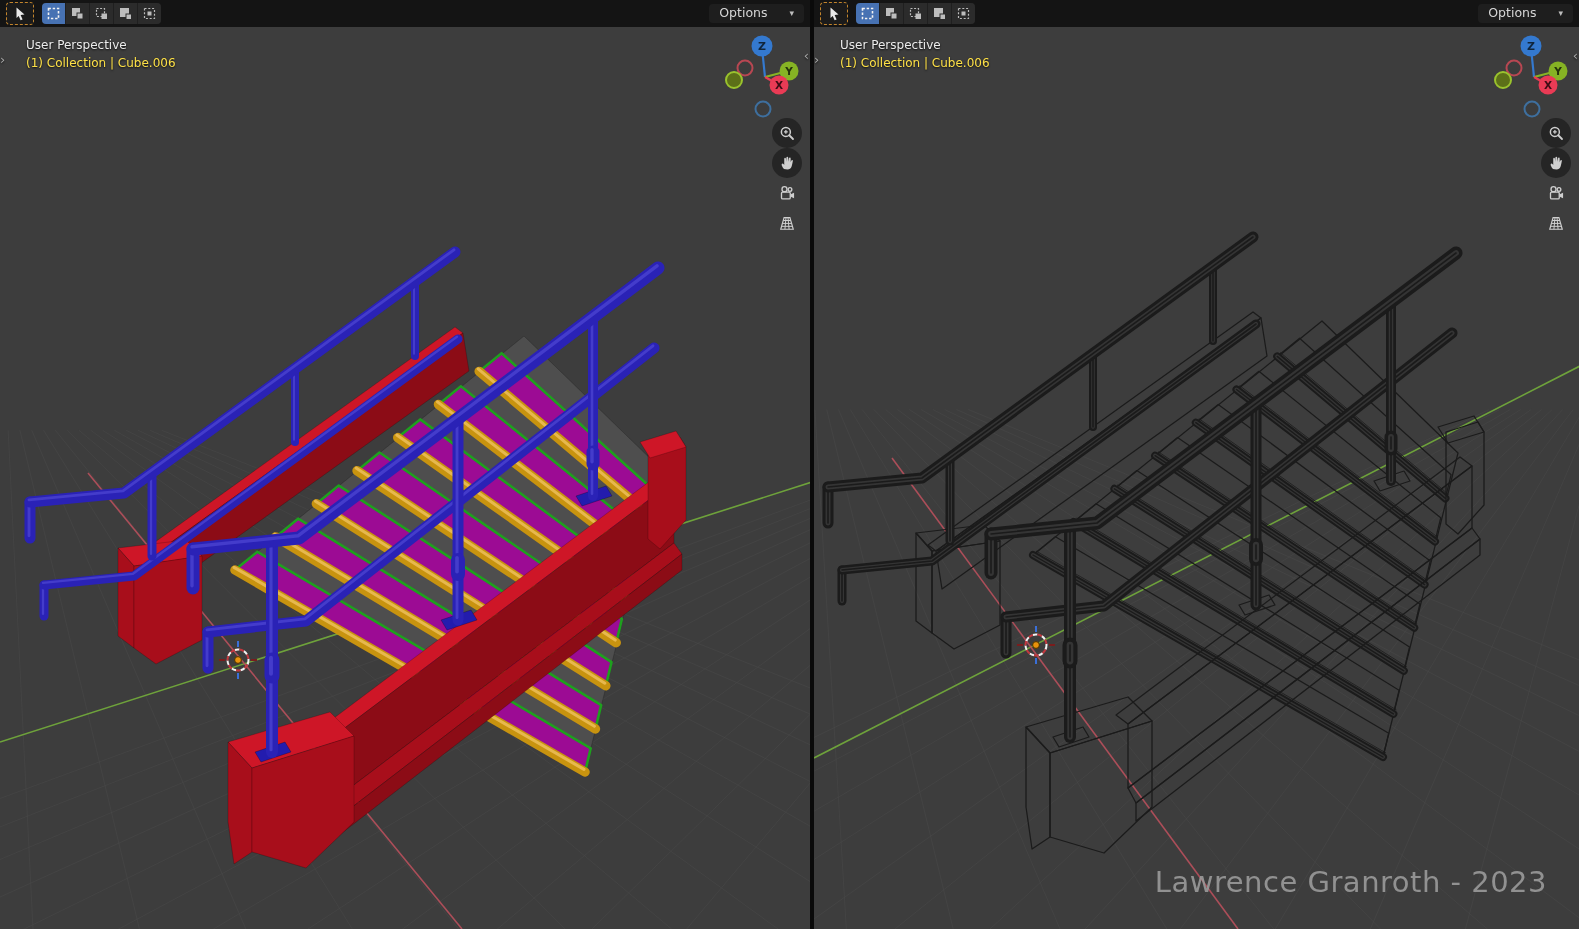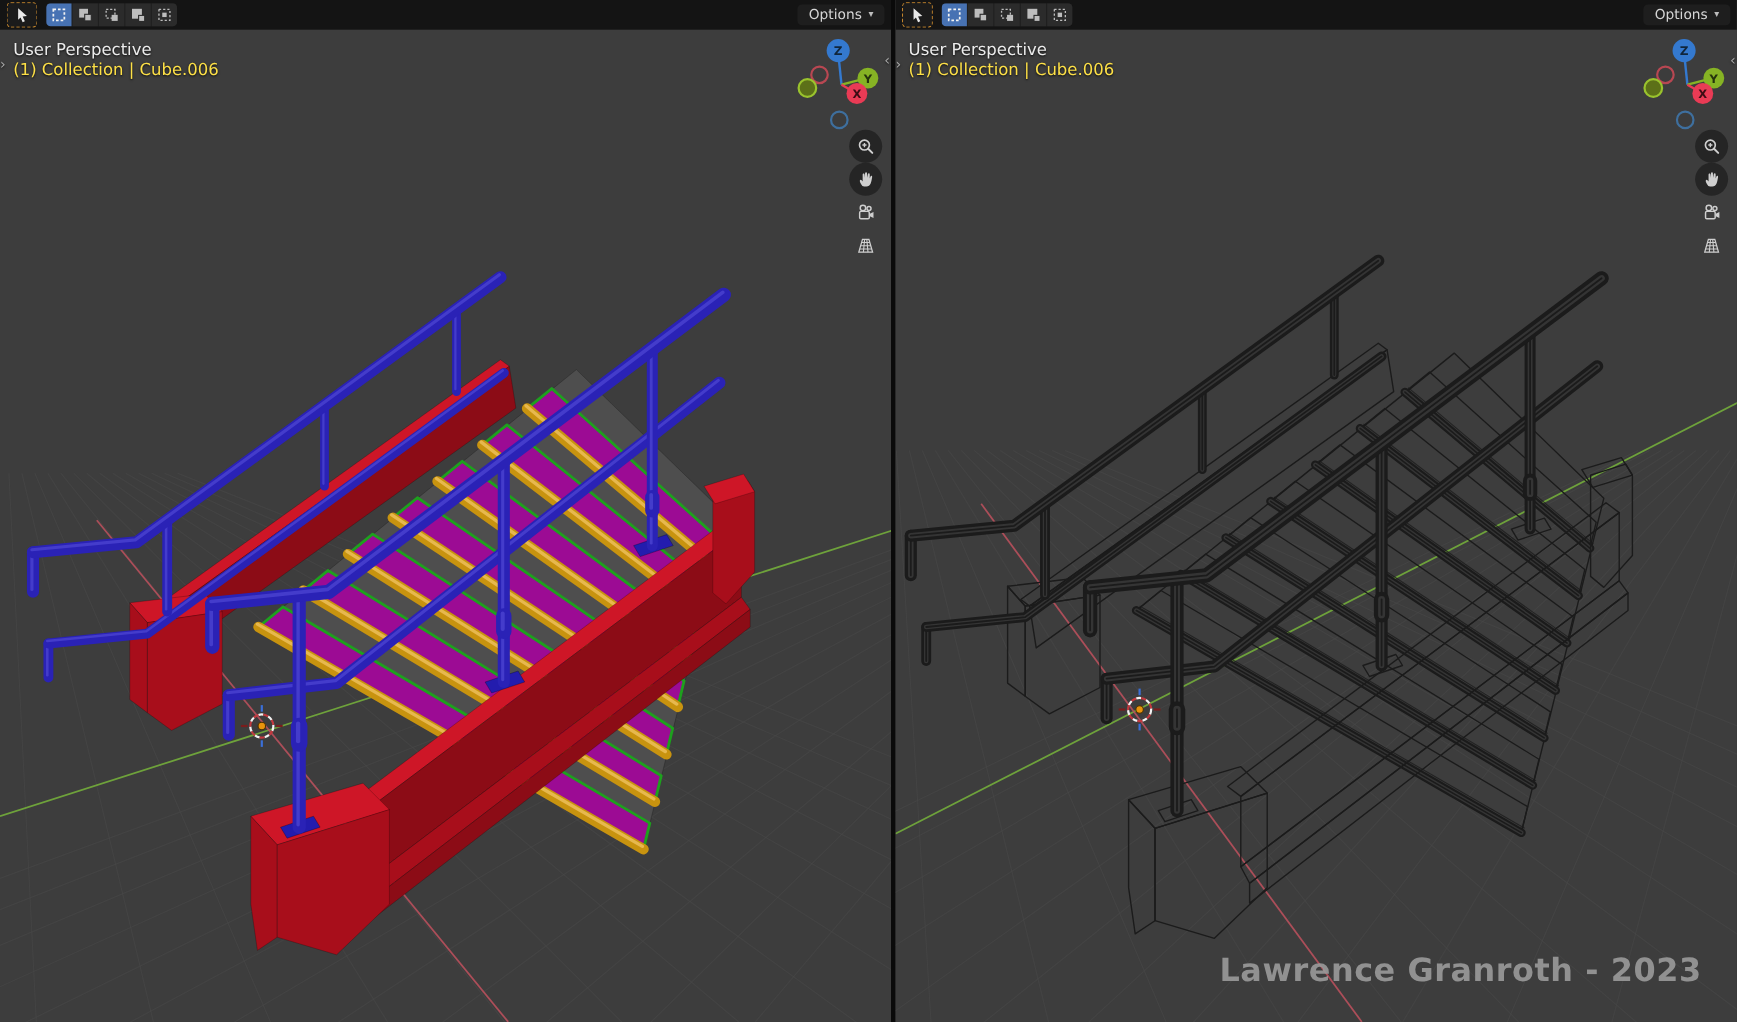--- a/index.html
+++ b/index.html
@@ -12,37 +12,37 @@
   svg.scene{position:absolute;left:0;top:0;z-index:1;}
   
   .vp-header{position:absolute;left:0;top:0;right:0;height:27px;background:#141414;z-index:5;
     display:flex;align-items:center;padding:0 6px;gap:8px;}
   .tool-btn{width:26px;height:21px;border:1.5px dashed #c2842c;border-radius:4px;background:rgba(255,255,255,0.03);
     display:flex;align-items:center;justify-content:center;cursor:pointer;}
   .sel-group{display:flex;gap:1px;background:#1f1f1f;border-radius:4px;overflow:hidden;}
   .sel-btn{width:23px;height:21px;background:#2b2b2b;display:flex;align-items:center;justify-content:center;cursor:pointer;}
   .sel-btn.active{background:#4772b3;}
   .spacer{flex:1;}
-  .options-btn{display:flex;align-items:center;gap:6px;background:#1e1e1e;border-radius:4px;
+  .options-btn{display:flex;align-items:center;gap:22px;background:#1e1e1e;border-radius:4px;
     padding:3px 10px;color:#d6d6d6;font-size:12.5px;cursor:pointer;line-height:1;}
   .options-btn .caret{font-size:9px;color:#bdbdbd;}
   
-  .vp-overlay{position:absolute;left:12px;top:36px;z-index:4;color:#ececec;font-size:15px;line-height:18px;
+  .vp-overlay{position:absolute;left:26px;top:36px;z-index:4;color:#ececec;font-size:12px;line-height:18px;
     text-shadow:0 1px 2px rgba(0,0,0,0.85);pointer-events:none;}
   .vp-overlay .ctx{color:#fde047;}
   .edge-chev{position:absolute;z-index:6;color:#a8a8a8;font-size:13px;cursor:pointer;
     text-shadow:0 1px 2px rgba(0,0,0,0.7);user-select:none;}
   .chev-left{left:0px;top:52px;}
   .chev-right{right:1px;top:48px;}
   
   .gizmo{position:absolute;right:2px;top:34px;width:86px;height:92px;z-index:6;}
   .navstack{position:absolute;right:8px;top:118px;z-index:6;display:flex;flex-direction:column;gap:0px;align-items:center;}
   .nav-btn{width:30px;height:30px;border-radius:50%;display:flex;align-items:center;justify-content:center;cursor:pointer;}
   .nav-btn.circ{background:rgba(33,33,33,0.85);}
-  .watermark{position:absolute;right:32px;bottom:30px;z-index:4;font-size:29px;font-weight:700;
+  .watermark{position:absolute;right:32px;bottom:30px;z-index:4;font-size:29px;font-weight:400;
     color:#9b9b9b;opacity:0.9;letter-spacing:0.5px;pointer-events:none;}
 </style>
 </head>
 <body>
 
 <div class="app">
 
   <section class="pane left">
     <svg class="scene" id="scene-left" width="810" height="929" viewBox="0 0 810 929">
         <rect x="0" y="0" width="810" height="929" fill="#3d3d3d"></rect>

